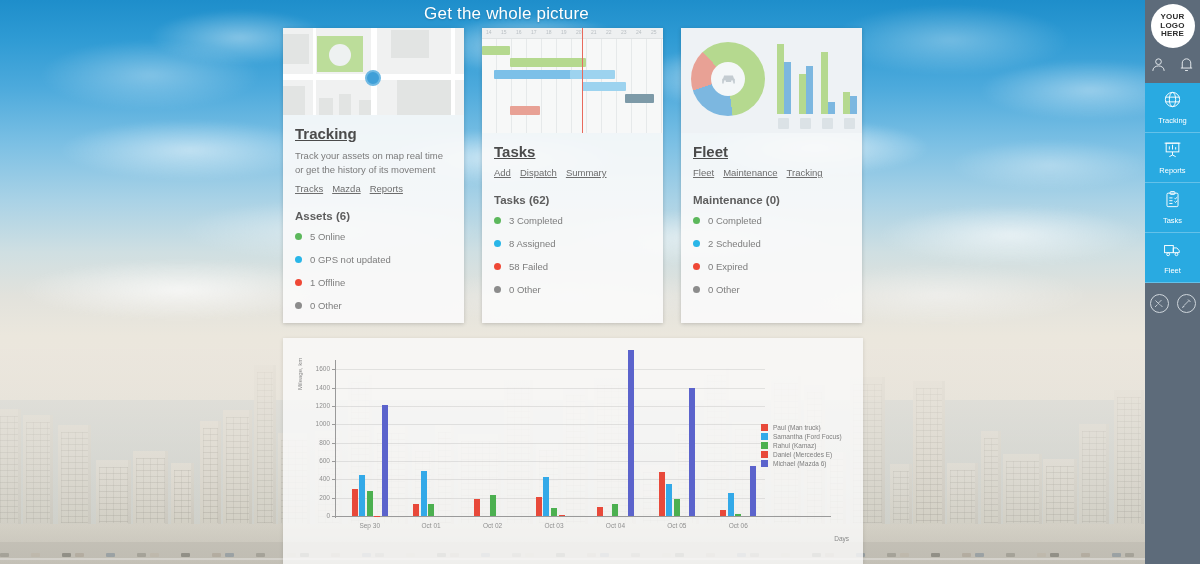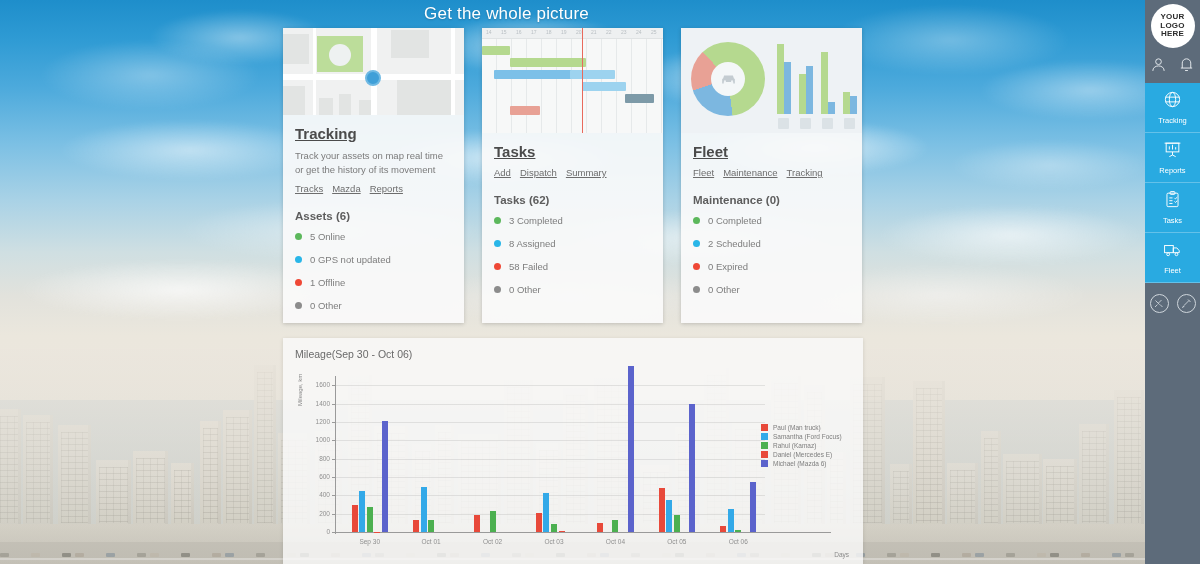--- a/index.html
+++ b/index.html
@@ -445,21 +445,20 @@
       </div>
         <div class="stat-row">
         <span class="dot" style="background:#8c8c8c"></span>
         <span class="stat-label">0 Other</span>
       </div>
       </div>
     </div>
   </div>
 
 <div id="chart-panel">
-  <div id="chart-title">Mileage(Sep 30 - Oct 06)</div>
   <div id="plot">
     <div class="axis-title-y">Mileage, km</div>
     <div class="axis-title-x">Days</div>
   <div class="ytick" style="left: 9px; top: 164px;">0</div>
       <div class="ytick-mark" style="left: 37px; top: 168px;"></div>
       <div class="gridline" style="left: 40px; top: 149.647px; width: 430px;"></div>
       <div class="ytick" style="left: 9px; top: 145.647px;">200</div>
       <div class="ytick-mark" style="left: 37px; top: 149.647px;"></div>
       <div class="gridline" style="left: 40px; top: 131.294px; width: 430px;"></div>
       <div class="ytick" style="left: 9px; top: 127.294px;">400</div>

